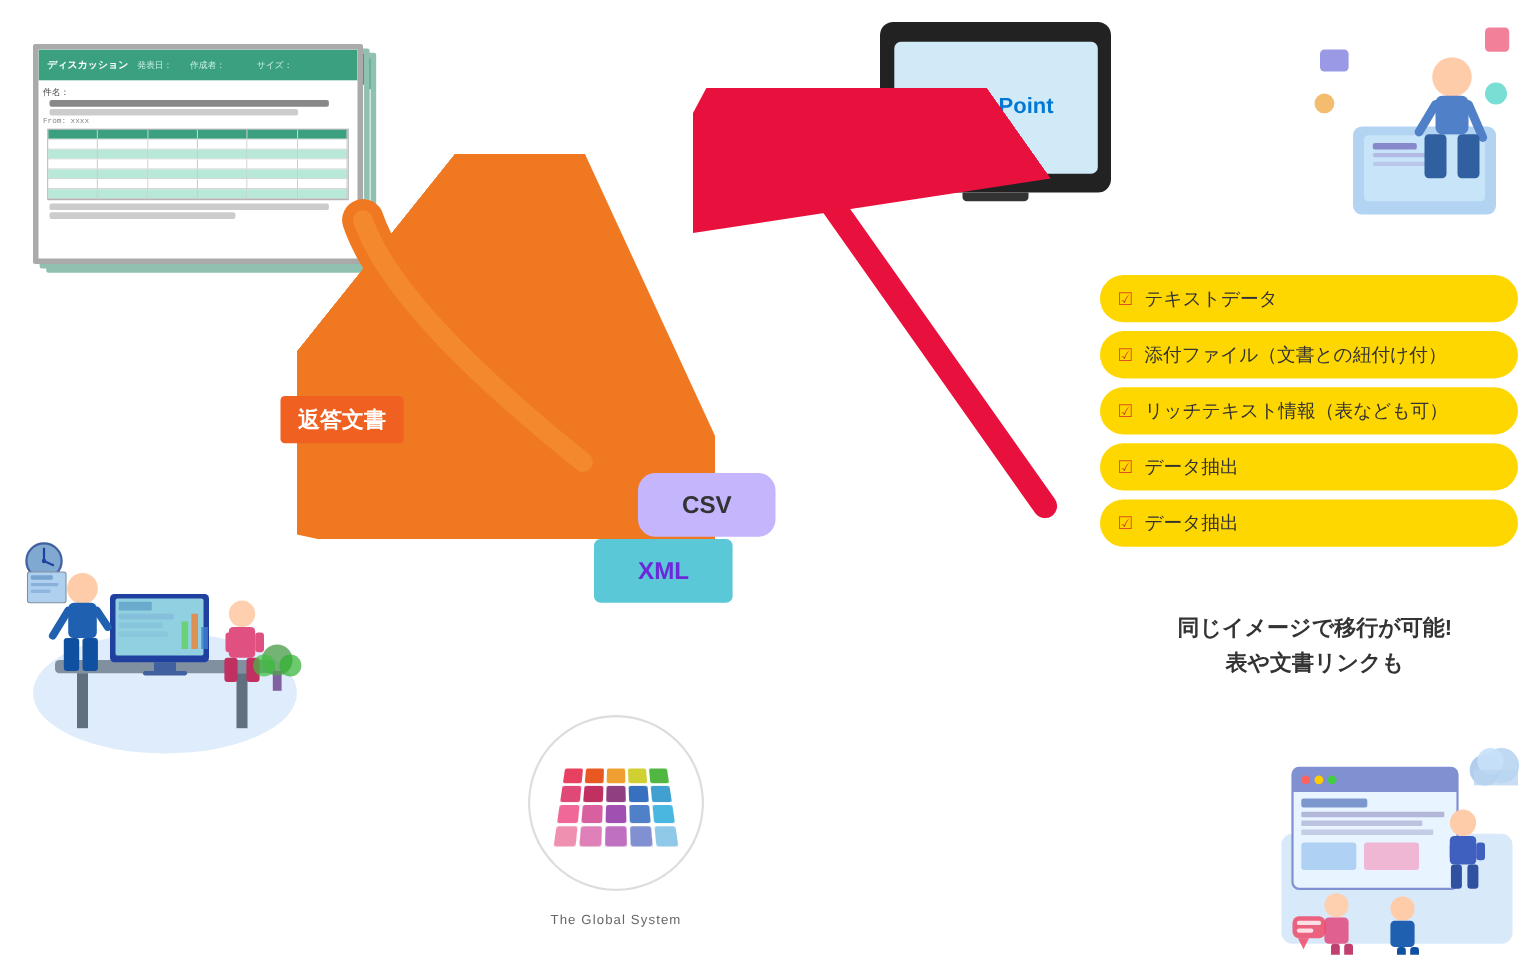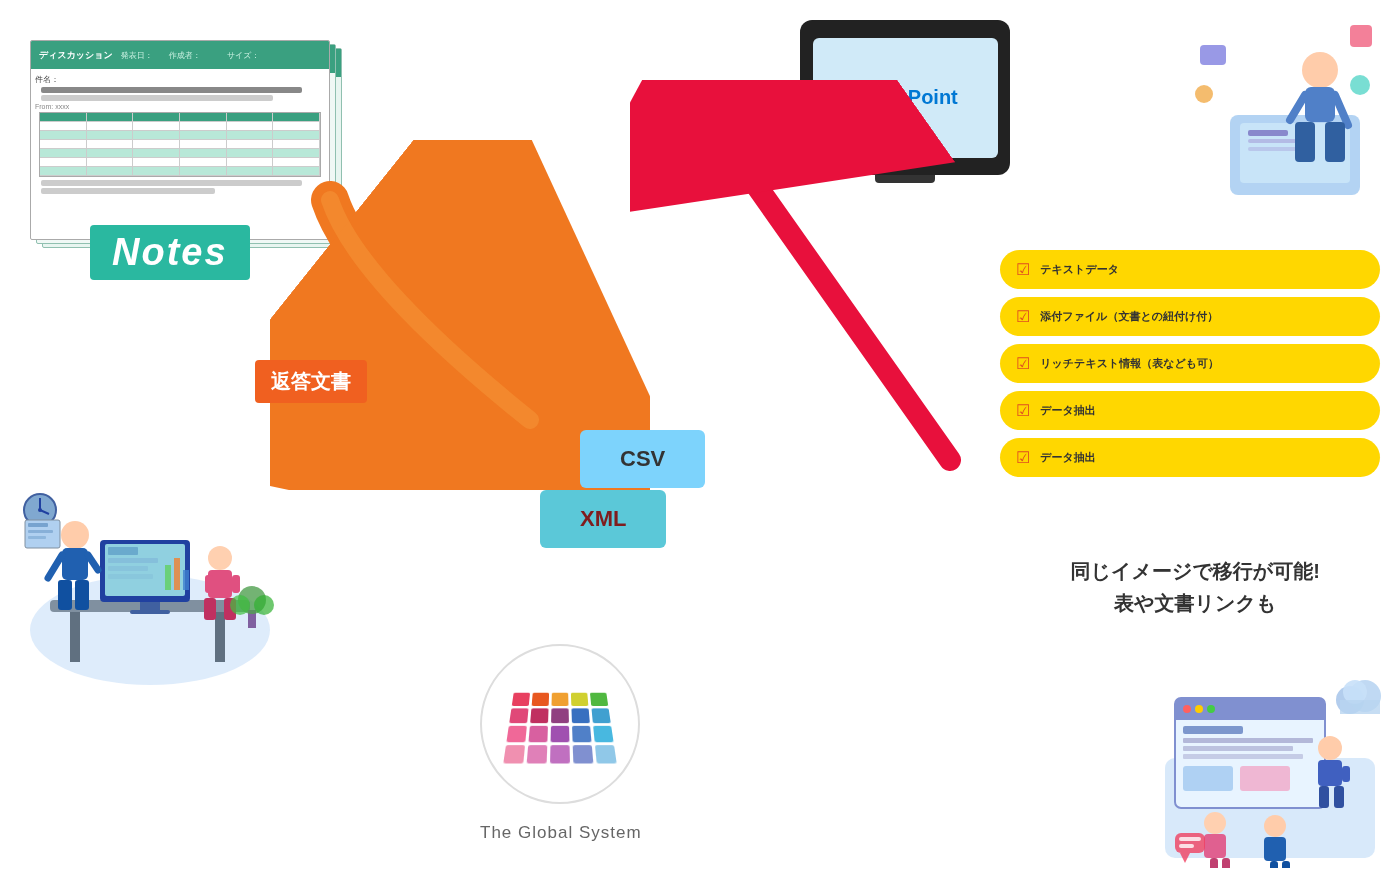--- a/index.html
+++ b/index.html
@@ -23,22 +23,23 @@
     
     .doc-stack {
       position: relative;
       width: 320px;
       height: 230px;
     }
 
     .doc-sheet {
       position: absolute;
       background: #fff;
-      border: 1px solid #0f766e;
+      border: 5px solid #0f766e;
       border-radius: 2px;
+      font-family: Liberation Mono, monospace;
     }
 
     .doc-sheet-back {
       width: 300px;
       height: 200px;
       top: 8px;
       left: 12px;
       background: #e8f5f0;
       border-color: #90c0b0;
       z-index: 1;
@@ -103,35 +104,35 @@
       border-radius: 4px;
       z-index: 10;
       white-space: nowrap;
     }
 
     
     .csv-box {
       position: absolute;
       top: 430px;
       left: 580px;
-      background: #7dd3fc;
+      background: #c4b5fd;
       color: #333;
       font-size: 22px;
       font-weight: bold;
       padding: 16px 40px;
-      border-radius: 6px;
+      border-radius: 16px;
       z-index: 6;
     }
 
     .xml-box {
       position: absolute;
       top: 490px;
       left: 540px;
       background: #5bc8d8;
-      color: #7f1d1d;
+      color: #6d28d9;
       font-size: 22px;
       font-weight: bold;
       padding: 16px 40px;
       border-radius: 6px;
       z-index: 5;
     }
 
     .tablet-body {
       background: #222;
       border-radius: 12px;
@@ -198,22 +199,22 @@
     }
 
     .check-icon {
       color: #e05020;
       font-size: 16px;
       flex-shrink: 0;
     }
 
     .feature-text {
       color: #333;
-      font-size: 11px;
-      font-weight: 700;
+      font-size: 17px;
+      font-weight: 400;
     }
 
     
     .summary-text {
       position: absolute;
       top: 555px;
       right: 80px;
       text-align: center;
       font-size: 20px;
       font-weight: bold;
@@ -235,21 +236,21 @@
       border-radius: 50%;
       border: 2px solid #ddd;
       display: flex;
       flex-direction: column;
       align-items: center;
       justify-content: center;
       background: white;
     }
 
     .logo-text {
-      font-size: 17px;
+      font-size: 12px;
       color: #666;
       margin-top: 19px;
       letter-spacing: 1px;
     }
 
     
     .color-grid {
       display: grid;
       grid-template-columns: repeat(5, 18px);
       gap: 3px;
@@ -492,21 +493,20 @@
               <div class="mini-table-cell alt"></div>
               <div class="mini-table-cell alt"></div>
             </div>
         </div>
         <div class="doc-line full" style="margin-top:3px;"></div>
         <div class="doc-line short"></div>
       </div>
     </div>
   </div>
 
-  <div class="notes-label">Notes</div>
 </div>
 
 <div class="data-extract-box">返答文書</div>
 
 <svg class="orange-arrow-svg" width="380" height="350" viewBox="0 0 380 350">
   <defs>
     <marker id="orangeArrowHead" markerWidth="14" markerHeight="14" refX="7" refY="7" orient="auto">
       <polygon points="0,0 14,7 0,14" fill="#f07820"></polygon>
     </marker>
   </defs>

